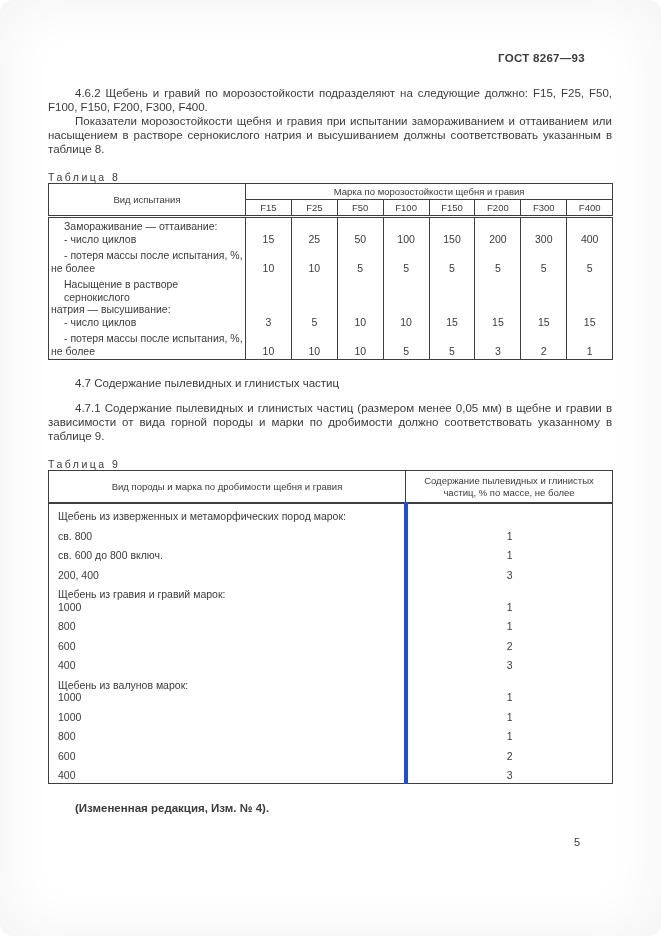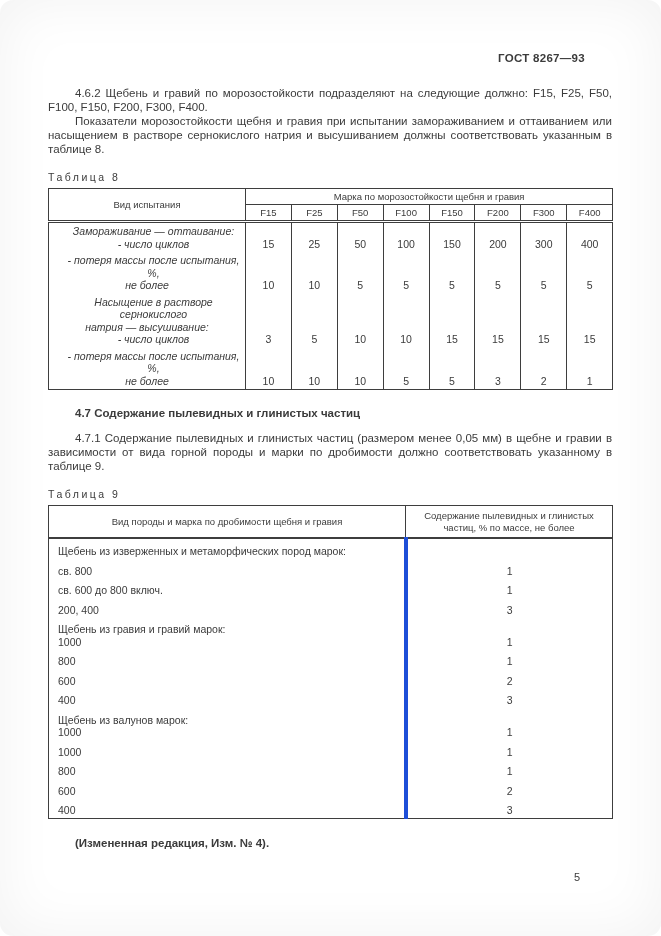--- a/index.html
+++ b/index.html
@@ -11,33 +11,33 @@
     box-shadow: inset 0 0 60px rgba(0,0,0,0.055);
     font-family:"Liberation Sans","DejaVu Sans",sans-serif;
     color:#3b3b3b;
     padding:52px 49px 0 48px;
     overflow:hidden;
     border-radius:13px;
   }
   .doc-header { text-align:right; padding-right:27px; font-weight:700; font-size:11.5px; letter-spacing:.3px; }
   .para { margin:0; font-size:11.5px; line-height:14px; text-align:justify; text-indent:27px; }
   .para.first { margin-top:22px; }
-  .h47 { margin:17px 0 12px 0; padding-left:27px; font-size:11.5px; font-weight:700; }
+  .h47 { margin:17px 0 12px 0; padding-left:27px; font-size:11.5px; font-weight:400; }
   .para.after-h { margin-top:2px; }
   .tbl-caption { margin-top:15px; font-size:10.5px; letter-spacing:2.5px; color:#3b3b3b; }
 
-  table { border-collapse:collapse; table-layout:fixed; width:564px; margin-top:5px; border:1px solid #3e3e3e; }
+  table { border-collapse:collapse; table-layout:fixed; width:564px; border:1px solid #3e3e3e; }
   th { font-weight:normal; }
 
   
   .t8 th { border:1px solid #3e3e3e; font-size:9.5px; line-height:11px; padding:2px 2px; text-align:center; vertical-align:middle; }
   .t8 .hdr-bottom { border-bottom:3px double #3e3e3e; }
   .t8 td { border-left:1px solid #3e3e3e; border-right:1px solid #3e3e3e; border-top:none; border-bottom:none;
            font-size:10.5px; line-height:12.5px; padding:2px 2px 2px 2px; }
-  .t8-label { text-align:center; vertical-align:top;font-style:italic; }
+  .t8-label { text-align:left; vertical-align:top; }
   .t8-label .ind-line { padding-left:13px; }
   .t8-label .flush-line { padding-left:0; }
   .t8-val { text-align:center; vertical-align:bottom; }
 
   
   .t9 th { border-bottom:2px solid #3e3e3e; font-size:9.5px; line-height:11.5px; padding:4px 14px; text-align:center; vertical-align:middle; }
   .t9 .t9-c1h { border-right:1px solid #3e3e3e; }
   .t9 td { border-top:none; border-bottom:none; font-size:10.5px; line-height:12.5px; padding:6px 4px 1px 4px; }
   .t9-label { text-align:left; vertical-align:top; border-right:4px solid #1d4ed8; padding-left:9px !important; }
   .t9-val { text-align:center; vertical-align:bottom; }

